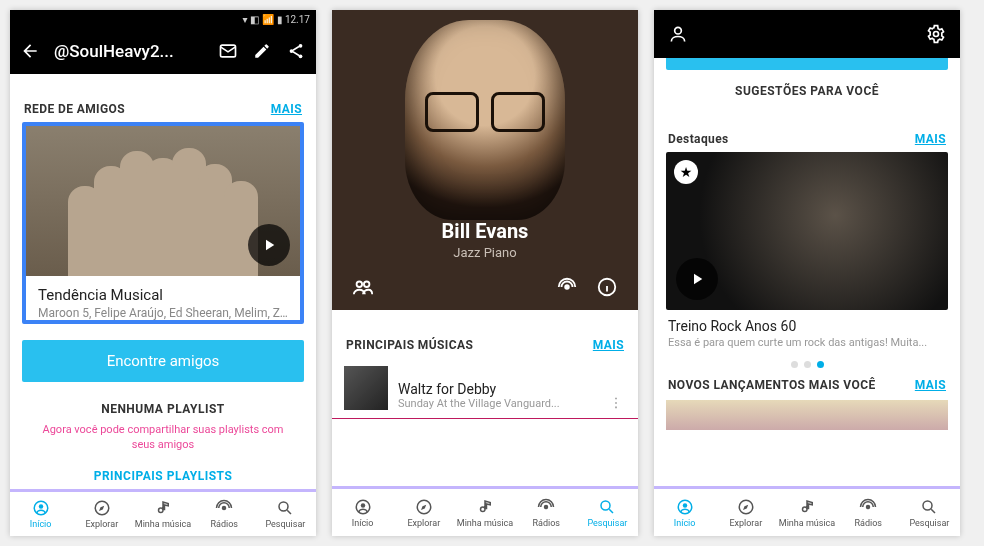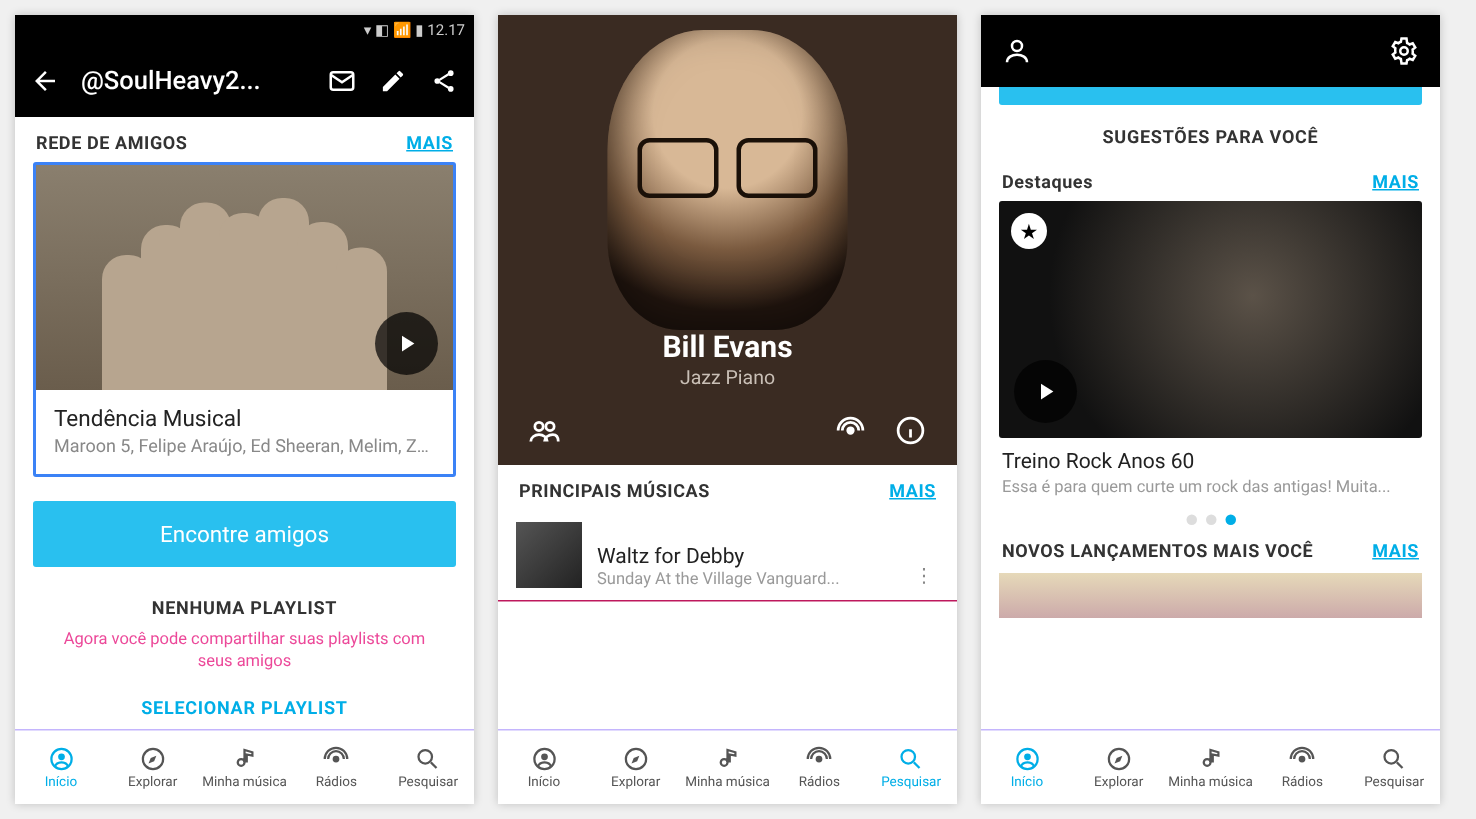--- a/index.html
+++ b/index.html
@@ -10,26 +10,26 @@
   
   .statusbar { height:20px; background:#000; color:#ccc; font-size:10px; display:flex;
                justify-content:flex-end; align-items:center; padding:0 6px; gap:4px; }
   .appbar { height:48px; background:#000; color:#fff; display:flex; align-items:center;
             padding:0 10px; gap:14px; }
   .appbar .title { flex:1; font-size:17px; font-weight:500; }
   .icon { width:20px; height:20px; display:inline-flex; align-items:center; justify-content:center;
           font-size:18px; color:inherit; }
   
   .sect-head { display:flex; justify-content:space-between; align-items:center;
-               padding:10px 14px 6px; }
+               padding:28px 14px 6px; }
   .sect-head .label { font-weight:700; font-size:12px; color:#333; letter-spacing:.4px; }
   .sect-head .more  { font-weight:700; font-size:12px; color:#00aee7; letter-spacing:.4px;
                       cursor:pointer;text-decoration:underline; }
   
-  .card { margin:0 12px 10px; border:2px solid #3b82f6; border-radius:2px; background:#fff;
+  .card { margin:0 12px 10px; border:4px solid #3b82f6; border-radius:2px; background:#fff;
           overflow:hidden; }
   .card .img { height:150px; position:relative;
                background:linear-gradient(#8a7f6e,#6a5d4c);
                display:flex; align-items:flex-end; justify-content:flex-end; padding:10px; }
   .band-row{position:absolute;bottom:0;left:0;right:0;height:150px;display:flex;
             align-items:flex-end;justify-content:center;}
   .person{width:34px;background:#b7a58f;border-radius:16px 16px 0 0;margin:0 -4px;}
   .playbtn { width:42px; height:42px; border-radius:50%; background:rgba(0,0,0,.7);
              display:flex; align-items:center;justify-content:center;color:#fff;
              position:relative;z-index:2; }
@@ -40,21 +40,21 @@
                    text-overflow:ellipsis; }
   .bigbtn { margin:6px 12px; height:44px; background:#29c0ef; color:#fff; display:flex;
             align-items:center; justify-content:center; font-size:15px; border-radius:2px;
             cursor:pointer; }
   .centerblock { text-align:center; padding:14px 26px 6px; }
   .centerblock .h { font-weight:700; letter-spacing:.5px; font-size:12px; margin-bottom:6px; }
   .centerblock .p { font-size:11px; color:#ec4899; line-height:1.4; }
   .linkbtn { text-align:center; color:#00aee7; font-weight:700; font-size:12px;
              letter-spacing:.5px; padding:10px 0 6px; cursor:pointer; }
   
-  .btmnav { margin-top:auto; height:50px; border-top:1px solid #c4b5fd; background:#fff;
+  .btmnav { margin-top:auto; height:50px; border-top:3px solid #c4b5fd; background:#fff;
             display:flex; }
   .btmnav .tab { flex:1; display:flex; flex-direction:column; align-items:center;
                  justify-content:center; font-size:9px; color:#555; gap:2px; cursor:pointer; }
   .btmnav .tab.active { color:#00aee7; }
   .btmnav .tab svg { width:18px; height:18px; fill:currentColor; }
   
   .artist { height:300px; background:#3a2b22; color:#fff; position:relative;
             display:flex; flex-direction:column; align-items:center; justify-content:flex-end;
             padding-bottom:10px; }
   .face { width:160px; height:200px; background:radial-gradient(circle at 50% 28%, #d8b896 0 30%, #7a5a3f 55%, #241710 80%);
@@ -158,21 +158,21 @@
       <div class="s">Maroon 5, Felipe Araújo, Ed Sheeran, Melim, Zé...</div>
     </div>
   </div>
 
   <div class="bigbtn">Encontre amigos</div>
 
   <div class="centerblock">
     <div class="h">NENHUMA PLAYLIST</div>
     <div class="p">Agora você pode compartilhar suas playlists com seus amigos</div>
   </div>
-  <div class="linkbtn">SELECIONAR PLAYLIST</div>
+  <div class="linkbtn">PRINCIPAIS PLAYLISTS</div>
 
   <div class="btmnav">
     <div class="tab active">
       <svg viewBox="0 0 24 24">
           <circle cx="12" cy="12" r="9" fill="none" stroke="currentColor" stroke-width="2"></circle>
           <circle cx="12" cy="10" r="3"></circle>
           <path d="M6 19c1-3 4-4 6-4s5 1 6 4" fill="none" stroke="currentColor" stroke-width="2"></path>
         </svg>
       <span>Início</span>
       </div>

